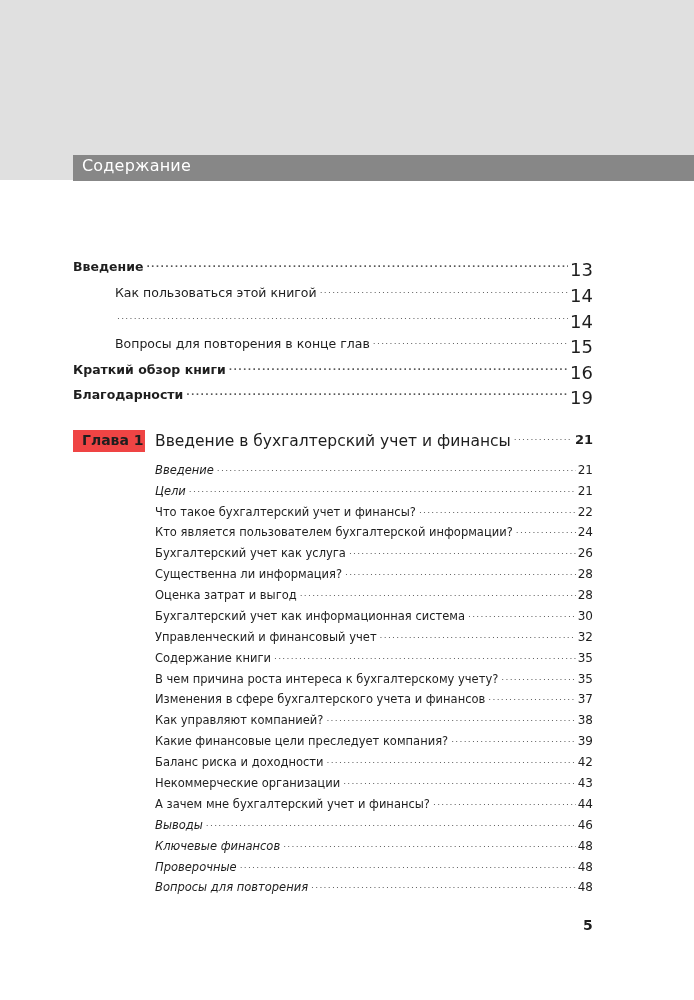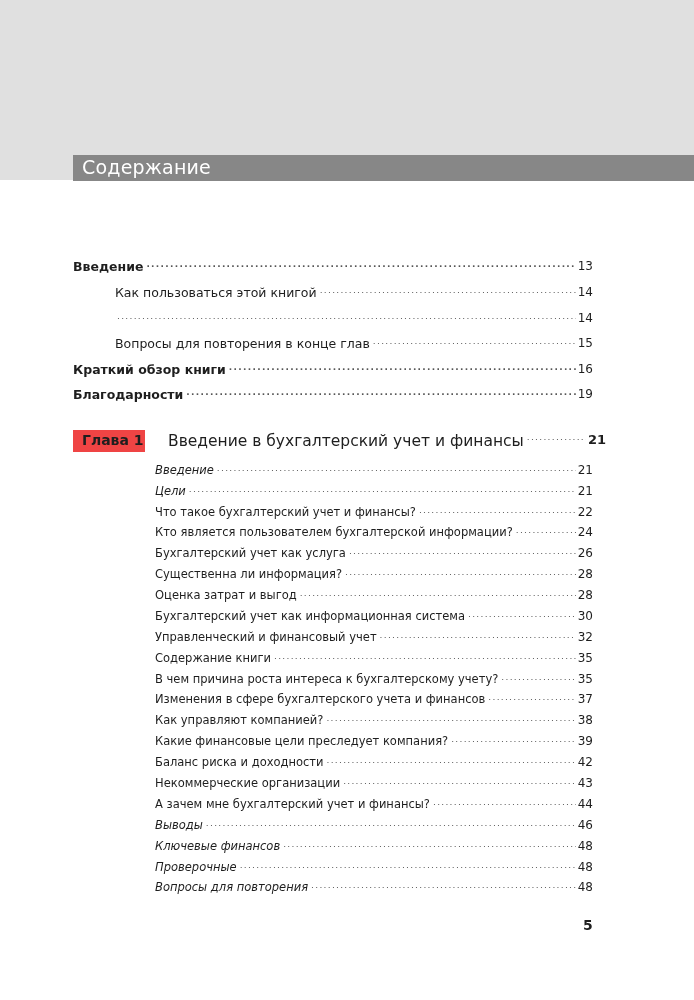--- a/index.html
+++ b/index.html
@@ -1,35 +1,35 @@
 <!DOCTYPE html>
 <html><head>
 <meta charset="utf-8">
 <style>
   * { box-sizing: border-box; margin: 0; padding: 0; }
   html, body { width: 694px; height: 1000px; background: #ffffff; overflow: hidden; }
   body { position: relative; font-family: "DejaVu Sans", "Liberation Sans", sans-serif; color: #1e1e1e; }
 
   .top-band { position: absolute; left: 0; top: 0; width: 694px; height: 180px; background: #e0e0e0; }
   .title-bar { position: absolute; left: 73px; top: 155px; width: 621px; height: 26px; background: #878787; }
-  .title-bar span { position: absolute; left: 9px; top: 1px; font-size: 19px; color: #ffffff; letter-spacing: 0.2px; }
+  .title-bar span { position: absolute; left: 9px; top: 1px; font-size: 16px; color: #ffffff; letter-spacing: 0.2px; }
 
   .toc-row { position: absolute; display: flex; align-items: flex-start; font-size: 12.5px; white-space: nowrap; }
   .toc-row .txt { flex: 0 0 auto; padding-right: 1px; }
   .toc-row .dots { flex: 1 1 auto; overflow: hidden; color: #555; font-size: 9px; letter-spacing: 1.3px; margin: 0 2px; }
   .toc-row .dots::before { content: "......................................................................................................................................................................................................................................................"; }
-  .toc-row .pg { flex: 0 0 auto; text-align: right; font-size: 12px; }
+  .toc-row .pg { flex: 0 0 auto; text-align: right; font-size: 18px; }
 
   .lvl0 { left: 73px; width: 520px; font-weight: bold; font-size: 12.5px; }
   .lvl0 .pg { font-weight: normal; }
   .lvl1 { left: 115px; width: 478px; font-size: 12.5px; }
 
   .chap-box { position: absolute; left: 73px; top: 430px; width: 72px; height: 22px; background: #ef4444; }
   .chap-box span { position: absolute; left: 9px; top: 2px; font-size: 14px; font-weight: bold; color: #1e1e1e; }
-  .chap-title { left: 168px; width: 438px; top: 432px; font-size: 15.5px; }
+  .chap-title { left: 155px; width: 438px; top: 432px; font-size: 15.5px; }
   .chap-title .pg { font-weight: bold; font-size: 13px; }
 
   .sec { left: 155px; width: 438px; font-size: 11.5px; }
   .sec .pg { font-size: 12px; }
   .it .txt { font-style: italic; }
 
   .page-num { position: absolute; left: 583px; top: 917px; font-size: 14px; font-weight: bold; }
 </style>
 </head>
 <body>

